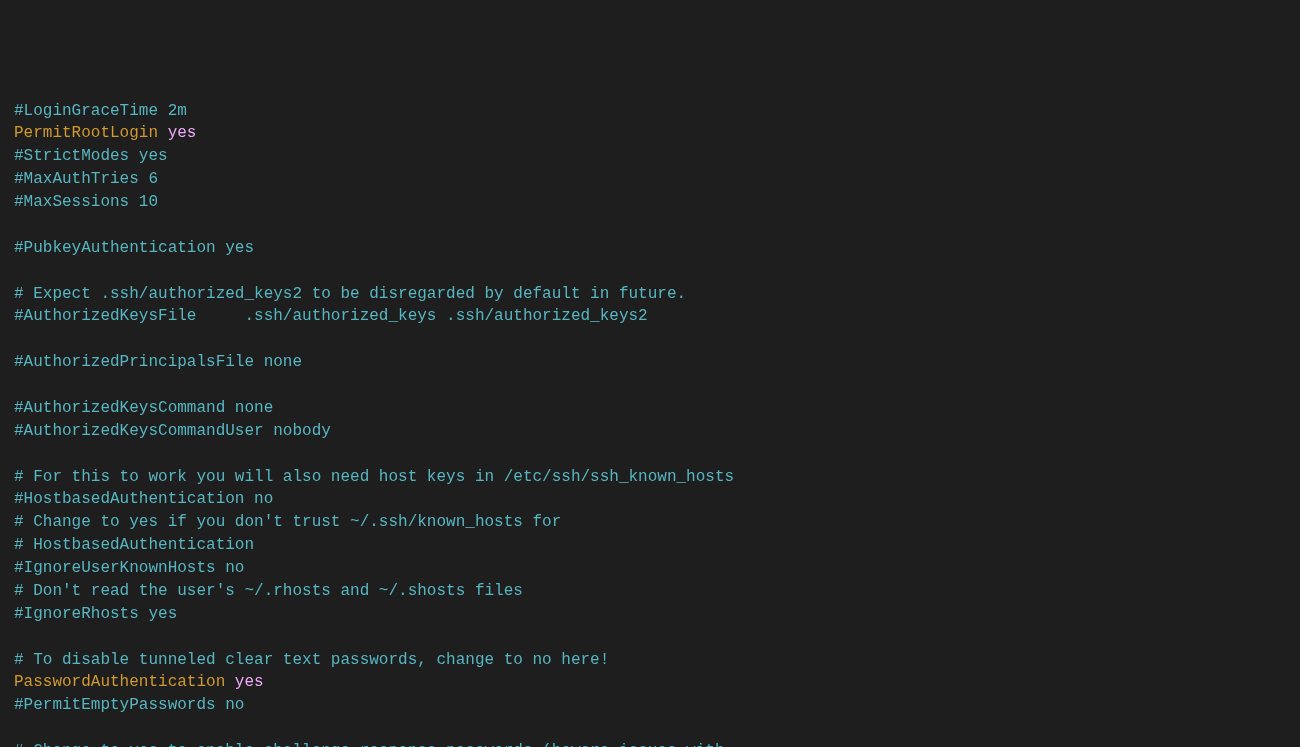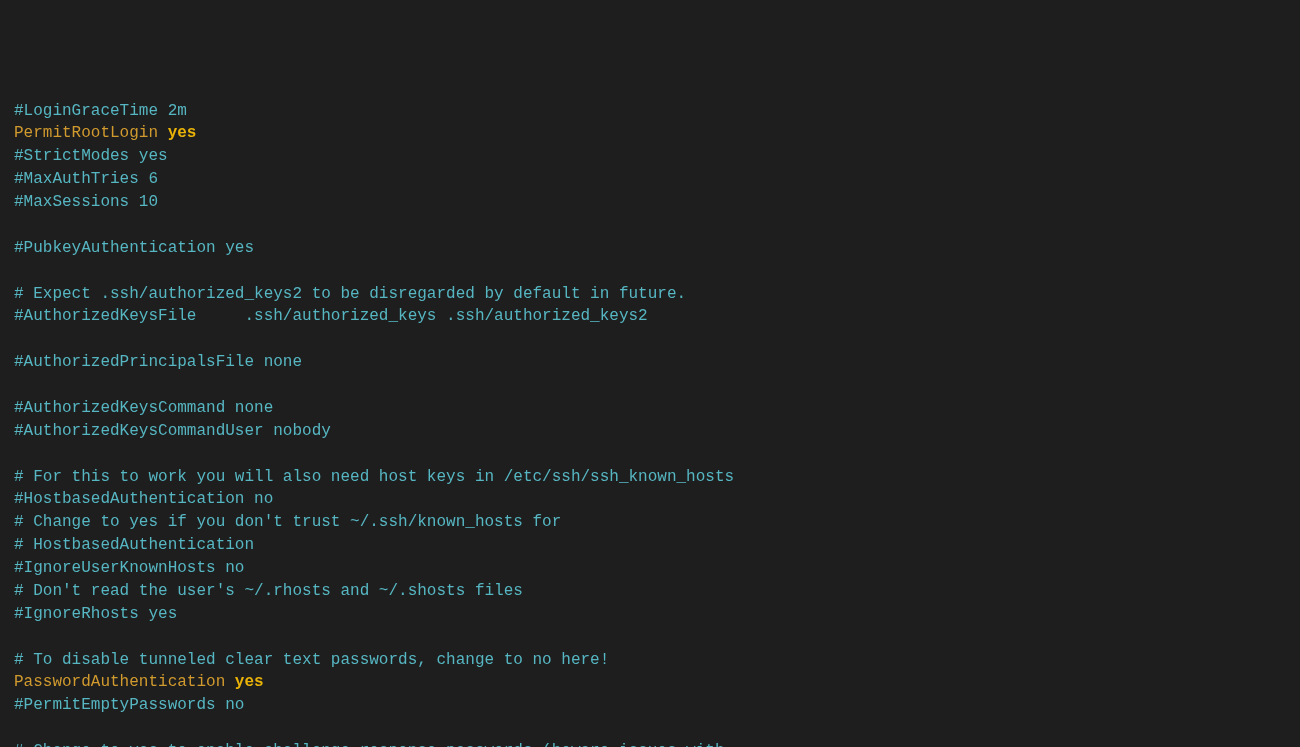--- a/index.html
+++ b/index.html
@@ -9,21 +9,21 @@
       font-size: 16px;
       line-height: 1.43;
       padding: 8px 14px;
       width: 1300px;
       height: 747px;
       overflow: hidden;
       white-space: pre;
     }
     .comment { color: #56b6c2; text-align: right; }
     .keyword { color: #d19a2e; }
-    .value-bold { color: #eab308; font-weight: bold; }
+    .value-bold { color: #f0abfc; font-weight: normal; }
   </style>
 </head>
 <body>
 
 
 
 <div id="editor"><div><span class="comment">#LoginGraceTime 2m</span></div><div><span class="keyword">PermitRootLogin </span><span class="value-bold">yes</span></div><div><span class="comment">#StrictModes yes</span></div><div><span class="comment">#MaxAuthTries 6</span></div><div><span class="comment">#MaxSessions 10</span></div><div>&nbsp;</div><div><span class="comment">#PubkeyAuthentication yes</span></div><div>&nbsp;</div><div><span class="comment"># Expect .ssh/authorized_keys2 to be disregarded by default in future.</span></div><div><span class="comment">#AuthorizedKeysFile     .ssh/authorized_keys .ssh/authorized_keys2</span></div><div>&nbsp;</div><div><span class="comment">#AuthorizedPrincipalsFile none</span></div><div>&nbsp;</div><div><span class="comment">#AuthorizedKeysCommand none</span></div><div><span class="comment">#AuthorizedKeysCommandUser nobody</span></div><div>&nbsp;</div><div><span class="comment"># For this to work you will also need host keys in /etc/ssh/ssh_known_hosts</span></div><div><span class="comment">#HostbasedAuthentication no</span></div><div><span class="comment"># Change to yes if you don't trust ~/.ssh/known_hosts for</span></div><div><span class="comment"># HostbasedAuthentication</span></div><div><span class="comment">#IgnoreUserKnownHosts no</span></div><div><span class="comment"># Don't read the user's ~/.rhosts and ~/.shosts files</span></div><div><span class="comment">#IgnoreRhosts yes</span></div><div>&nbsp;</div><div><span class="comment"># To disable tunneled clear text passwords, change to no here!</span></div><div><span class="keyword">PasswordAuthentication </span><span class="value-bold">yes</span></div><div><span class="comment">#PermitEmptyPasswords no</span></div><div>&nbsp;</div><div><span class="comment"># Change to yes to enable challenge-response passwords (beware issues with</span></div></div>
 
 
 

